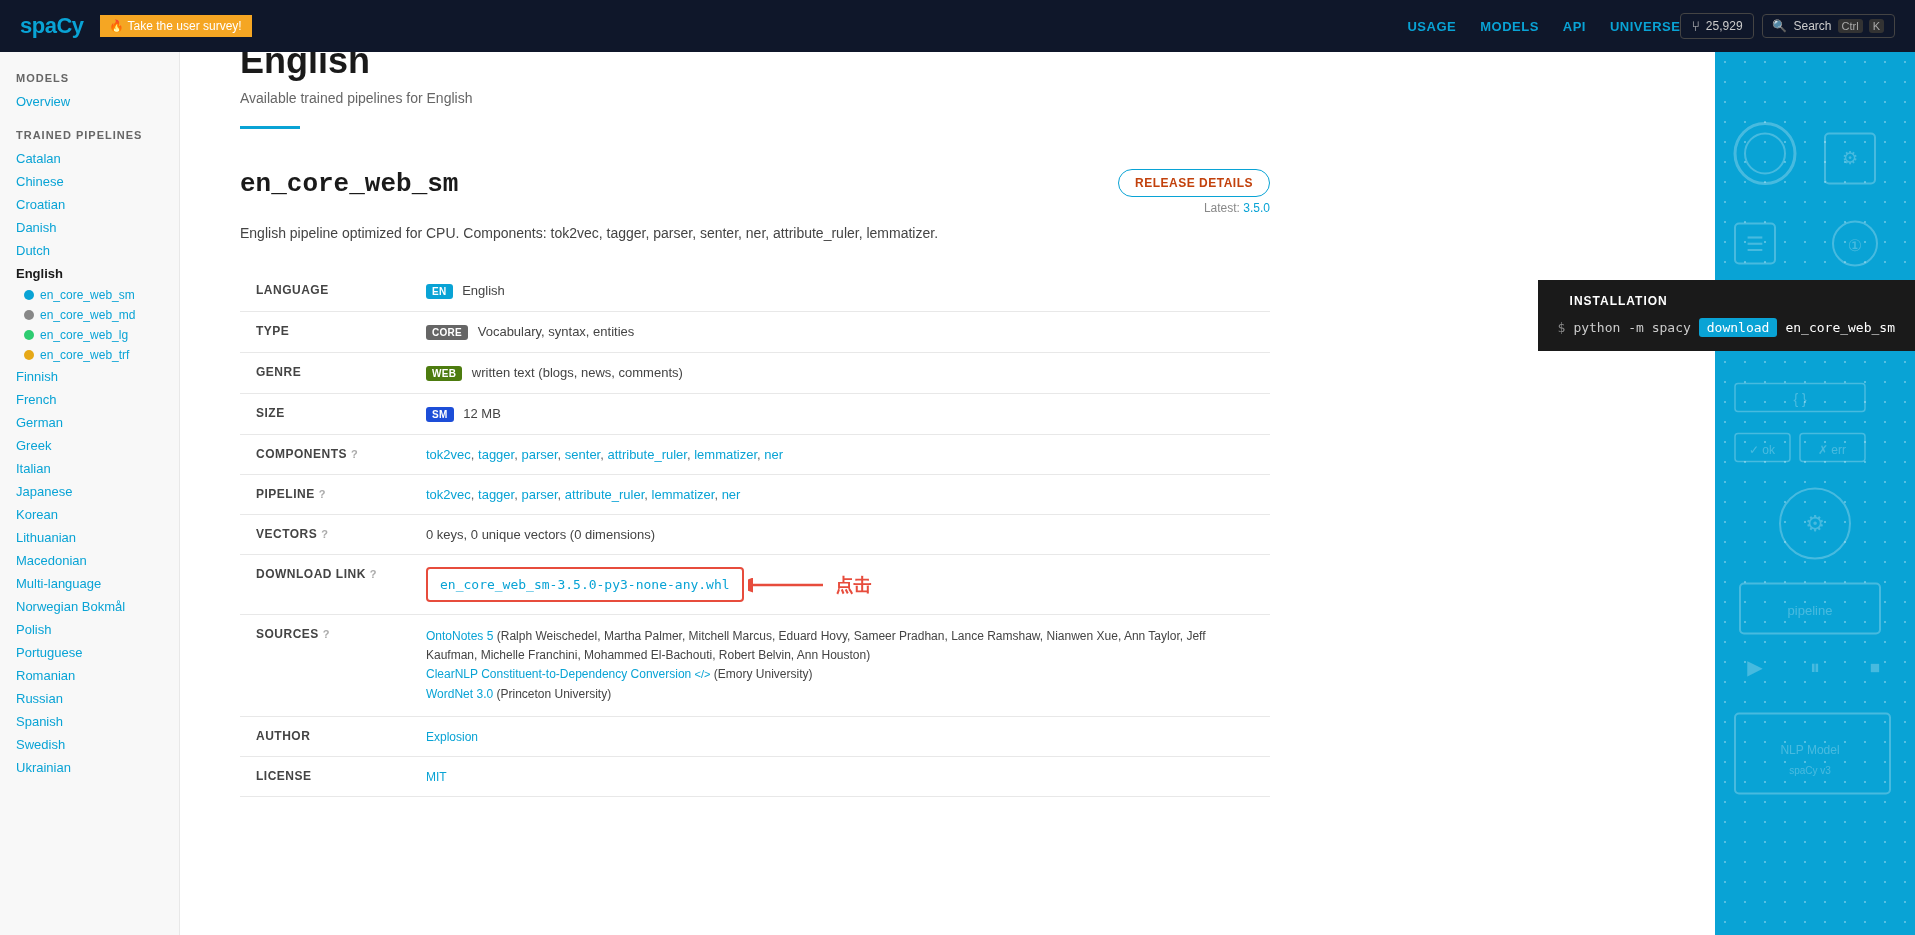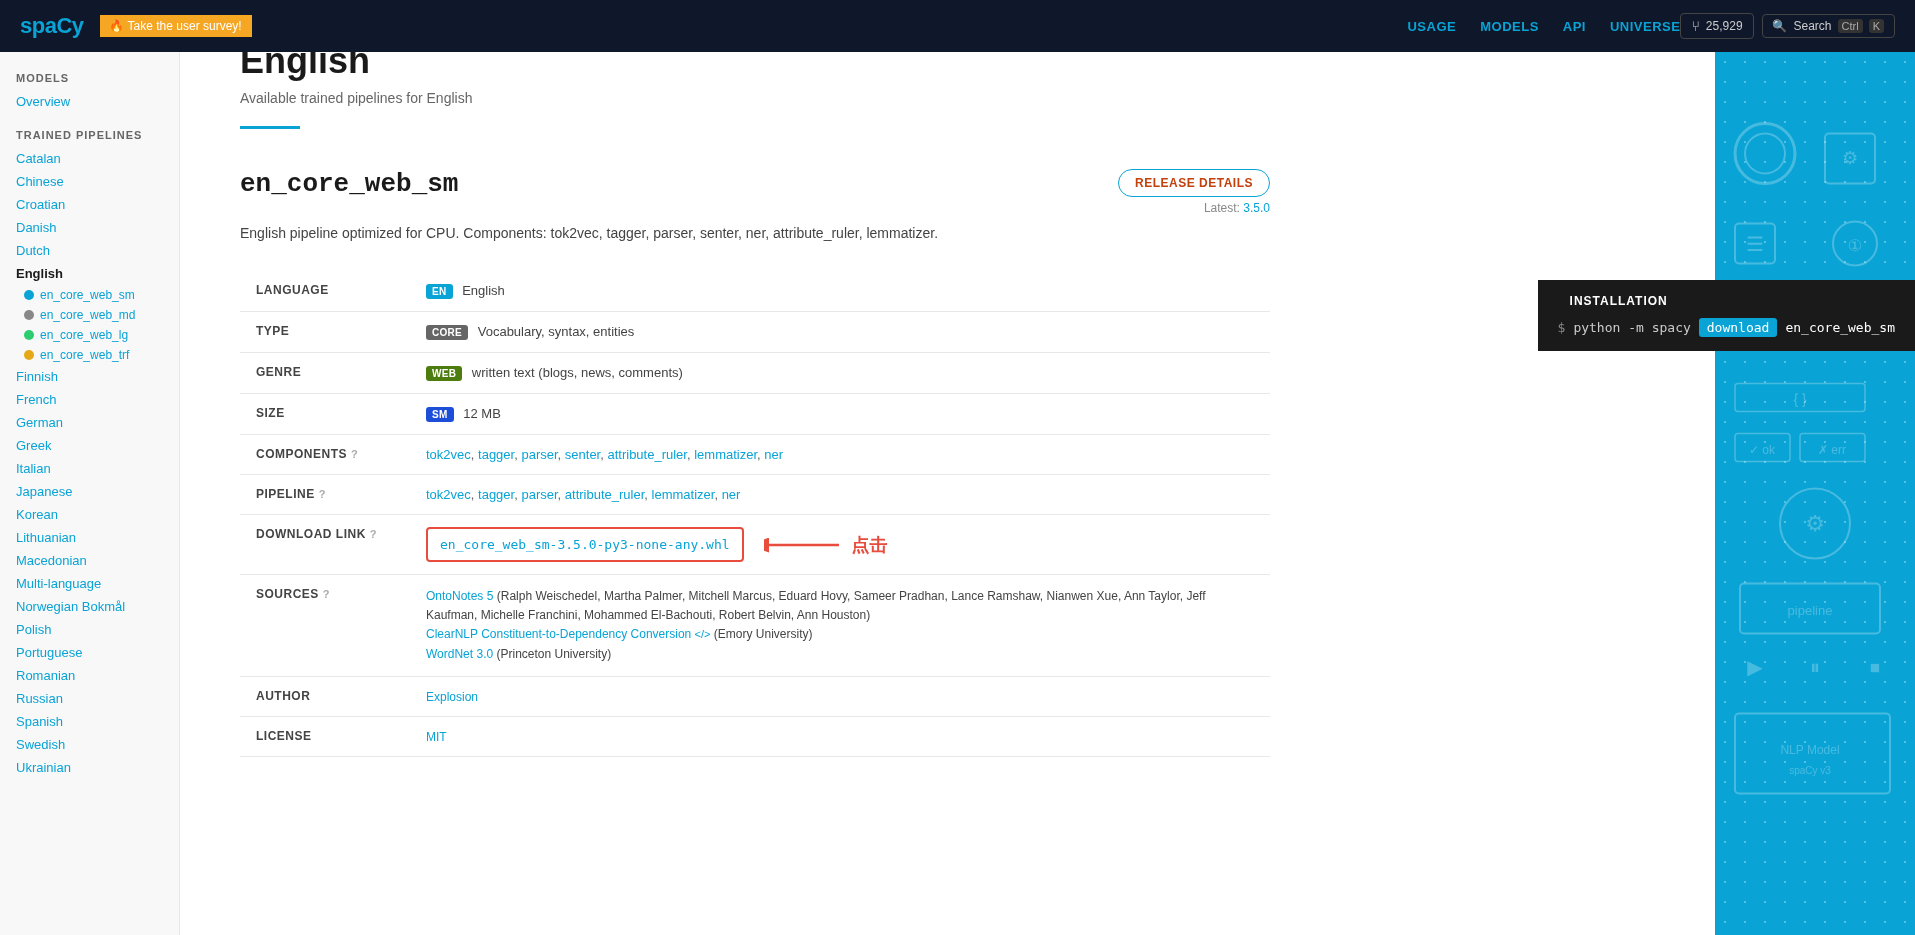--- a/index.html
+++ b/index.html
@@ -348,27 +348,33 @@
         <td>
           <a href="#" class="component-link">tok2vec</a><span class="comma">, </span>
           <a href="#" class="component-link">tagger</a><span class="comma">, </span>
           <a href="#" class="component-link">parser</a><span class="comma">, </span>
           <a href="#" class="component-link">attribute_ruler</a><span class="comma">, </span>
           <a href="#" class="component-link">lemmatizer</a><span class="comma">, </span>
           <a href="#" class="component-link">ner</a>
         </td>
       </tr>
 
+      <tr>
+        <td class="row-td-label">
+          VECTORS <span class="info-icon">?</span>
+        </td>
+        <td>0 keys, 0 unique vectors (0 dimensions)</td>
+      </tr>
 
       <tr>
         <td class="row-td-label">
           DOWNLOAD LINK <span class="info-icon">?</span>
         </td>
         <td>
-          <div style="display:flex;align-items:center;gap:20px;">
+          <div style="display:flex;align-items:center;gap:4px;">
             <div class="download-box">
               <a href="#" class="download-link">en_core_web_sm-3.5.0-py3-none-any.whl</a>
             </div>
 
             <div style="display:flex;align-items:center;gap:8px;position:relative;">
               <svg width="80" height="30" viewBox="0 0 80 30">
                 <defs>
                   <marker id="arrowhead" markerWidth="8" markerHeight="6" refX="0" refY="3" orient="auto">
                     <polygon points="0 0, 8 3, 0 6" fill="#e74c3c"></polygon>
                   </marker>

